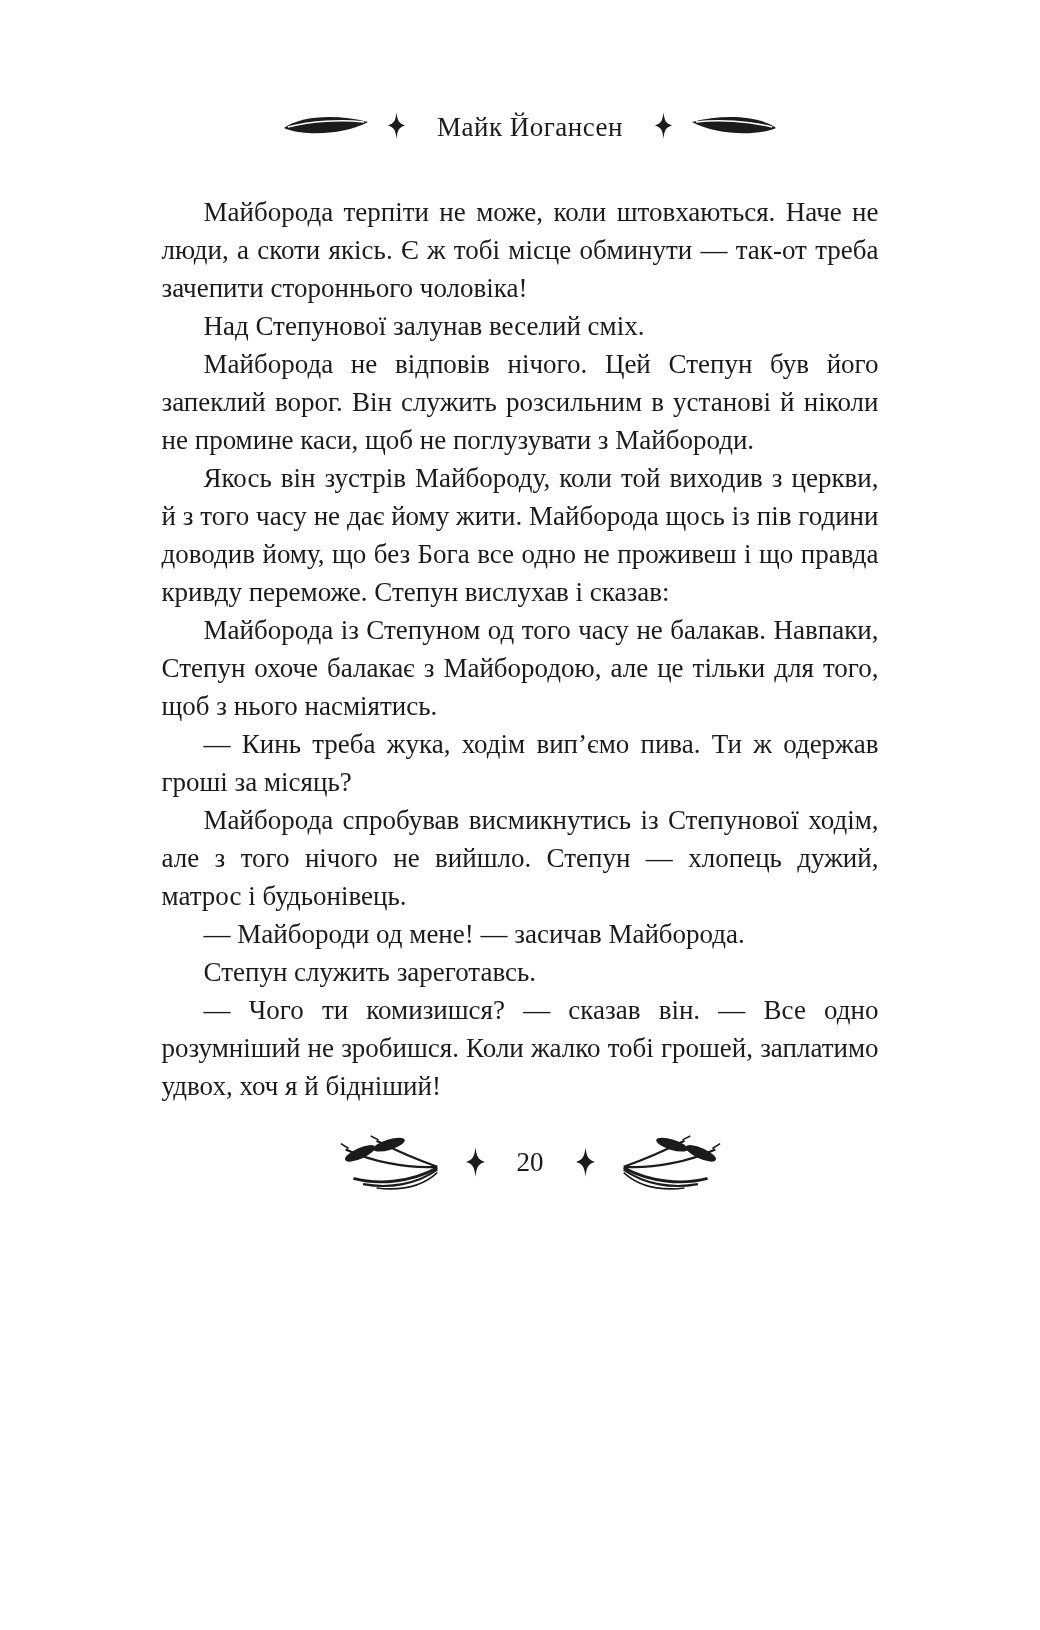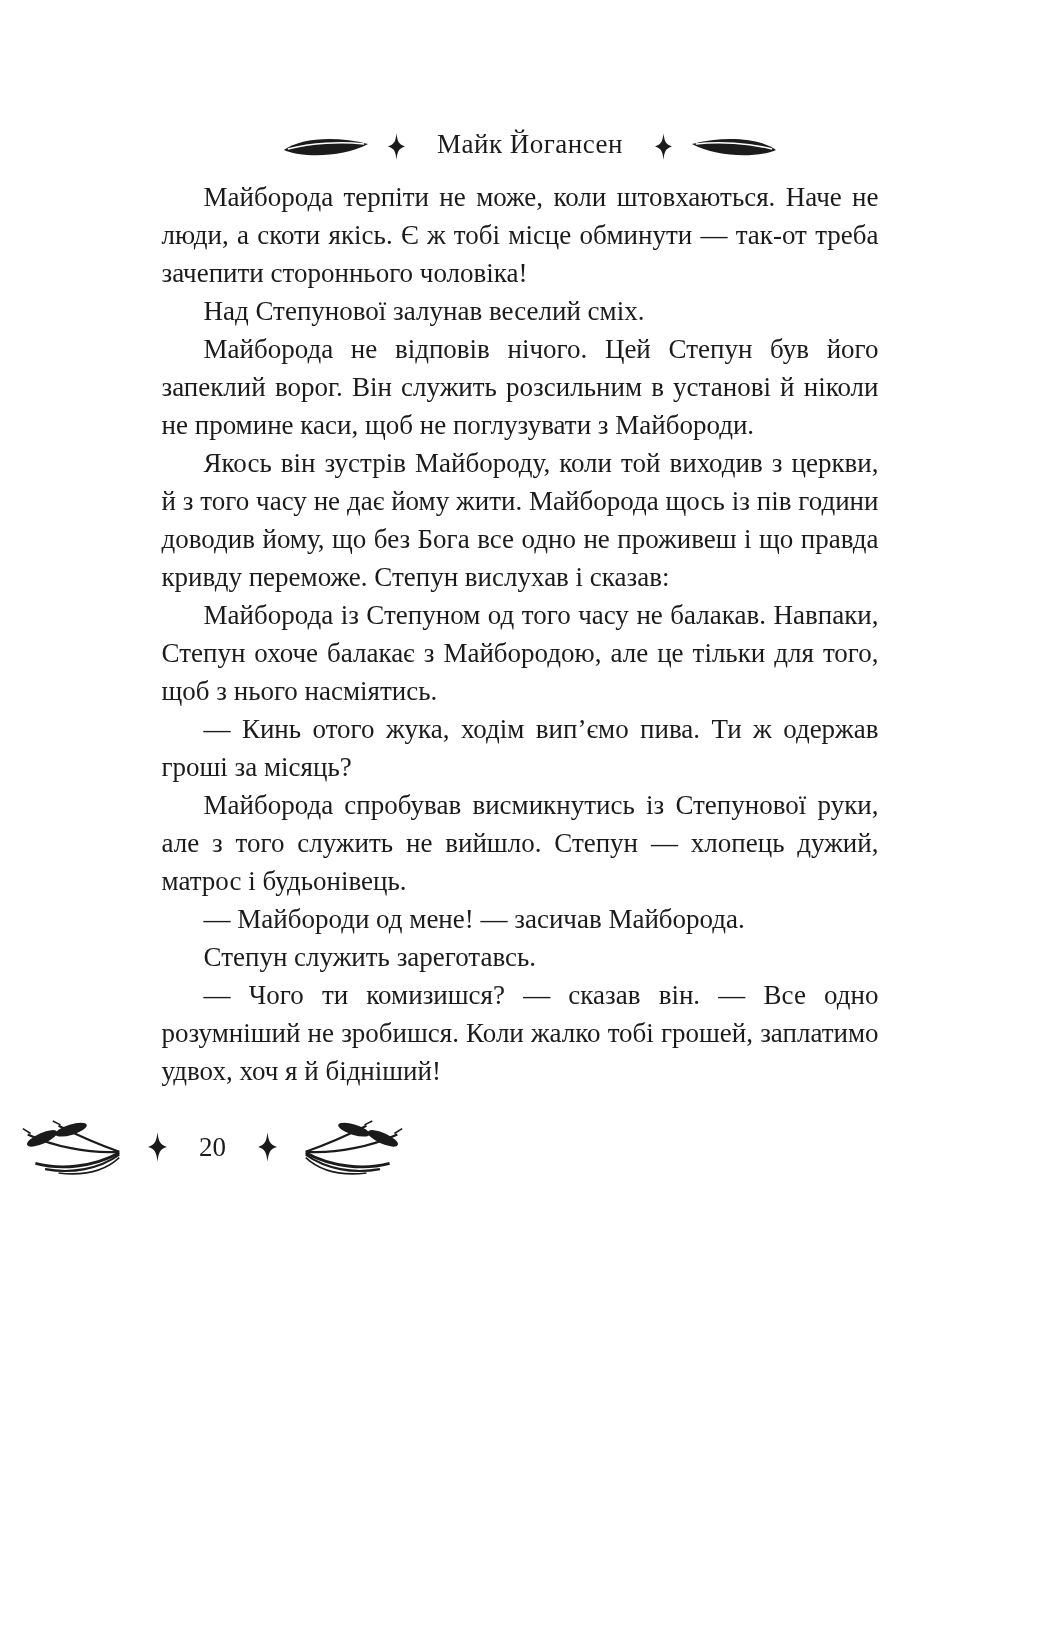--- a/index.html
+++ b/index.html
@@ -18,53 +18,53 @@
   .page {
     width: 1040px;
     height: 1630px;
     box-sizing: border-box;
     padding-top: 112px;
     background: #ffffff;
   }
   
   .running-head {
     display: flex;
-    align-items: flex-end;
+    align-items: flex-start;
     justify-content: center;
     gap: 18px;
     height: 48px;
     margin-left: 20px; 
   }
   .running-head .author {
     font-size: 27px;
     letter-spacing: 0.5px;
     color: #1b1b1b;
     white-space: nowrap;
     padding: 0 14px;
   }
   .orn { display: block; }
   .flip { transform: scaleX(-1); }
   
   .text-block {
     width: 717px;
-    margin: 18px auto 0 auto;
+    margin: 33px auto 0 auto;
     text-align: justify;
   }
   .text-block p.para {
     margin: 0;
     font-size: 27px;
     line-height: 38px;
     text-indent: 42px;
     color: #1b1b1b;
   }
   
   .page-footer {
     display: flex;
     align-items: center;
-    justify-content: flex-start;
+    justify-content: center;
     gap: 22px;
     margin-top: 26px;
     margin-left: 20px;
     height: 62px;
   }
   .page-footer .folio {
     font-size: 27px;
     color: #1b1b1b;
     padding: 0 10px;
   }
@@ -91,22 +91,22 @@
       <path d="M6,15 C30,9 60,7 84,10" fill="none" stroke="#ffffff" stroke-width="1.6"></path>
     </svg>
   </div>
 
   <div class="text-block">
       <p class="para">Майборода терпіти не може, коли штовхаються. Наче не люди, а скоти якісь. Є ж тобі місце обминути — так-от треба зачепити стороннього чоловіка!</p>
       <p class="para">Над Степунової залунав веселий сміх.</p>
       <p class="para">Майборода не відповів нічого. Цей Степун був його запеклий ворог. Він служить розсильним в установі й ніколи не промине каси, щоб не поглузувати з Майбороди.</p>
       <p class="para">Якось він зустрів Майбороду, коли той виходив з церкви, й з того часу не дає йому жити. Майборода щось із пів години доводив йому, що без Бога все одно не проживеш і що правда кривду переможе. Степун вислухав і сказав:</p>
       <p class="para">Майборода із Степуном од того часу не балакав. Навпаки, Степун охоче балакає з Майбородою, але це тільки для того, щоб з нього насміятись.</p>
-      <p class="para">— Кинь отого жука, ходім вип’ємо пива. Ти ж одержав гроші за місяць?</p>
-      <p class="para">Майборода спробував висмикнутись із Степунової руки, але з того служить не вийшло. Степун — хлопець дужий, матрос і будьонівець.</p>
+      <p class="para">— Кинь треба жука, ходім вип’ємо пива. Ти ж одержав гроші за місяць?</p>
+      <p class="para">Майборода спробував висмикнутись із Степунової ходім, але з того нічого не вийшло. Степун — хлопець дужий, матрос і будьонівець.</p>
       <p class="para">— Майбороди од мене! — засичав Майборода.</p>
       <p class="para">Степун служить зареготавсь.</p>
       <p class="para">— Чого ти комизишся? — сказав він. — Все одно розумніший не зробишся. Коли жалко тобі грошей, заплатимо удвох, хоч я й бідніший!</p>
     </div>
 
   <div class="page-footer">
     <svg class="orn" width="106" height="56" viewBox="0 0 110 58" aria-hidden="true">
       <path d="M8,16 C34,28 70,36 103,34" fill="none" stroke="#1b1b1b" stroke-width="2.4"></path>
       <path d="M40,7 C64,19 86,28 103,34" fill="none" stroke="#1b1b1b" stroke-width="2.2"></path>
       <ellipse cx="23" cy="20" rx="17" ry="5.6" transform="rotate(-24 23 20)" fill="#1b1b1b"></ellipse>

